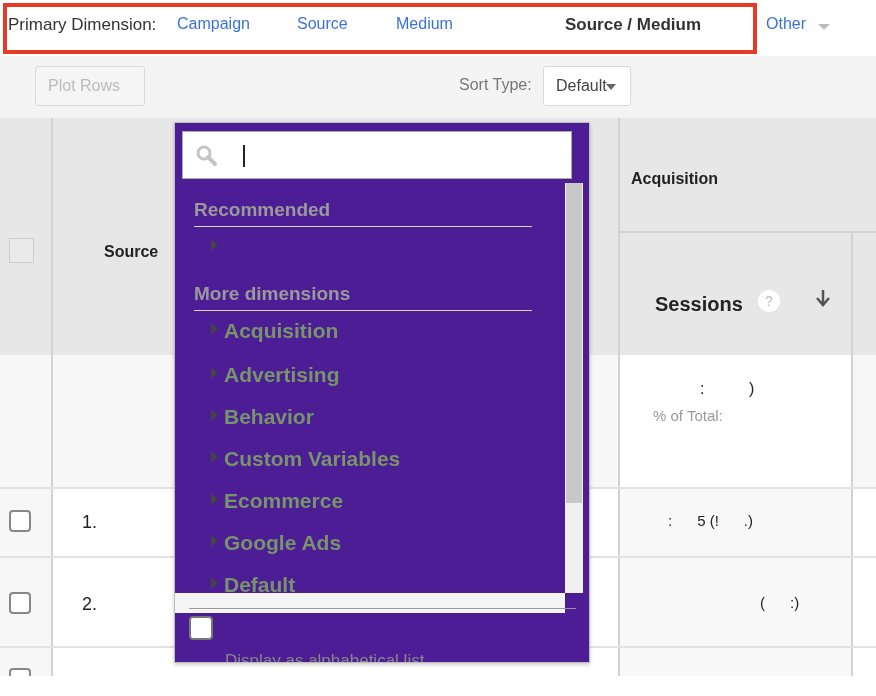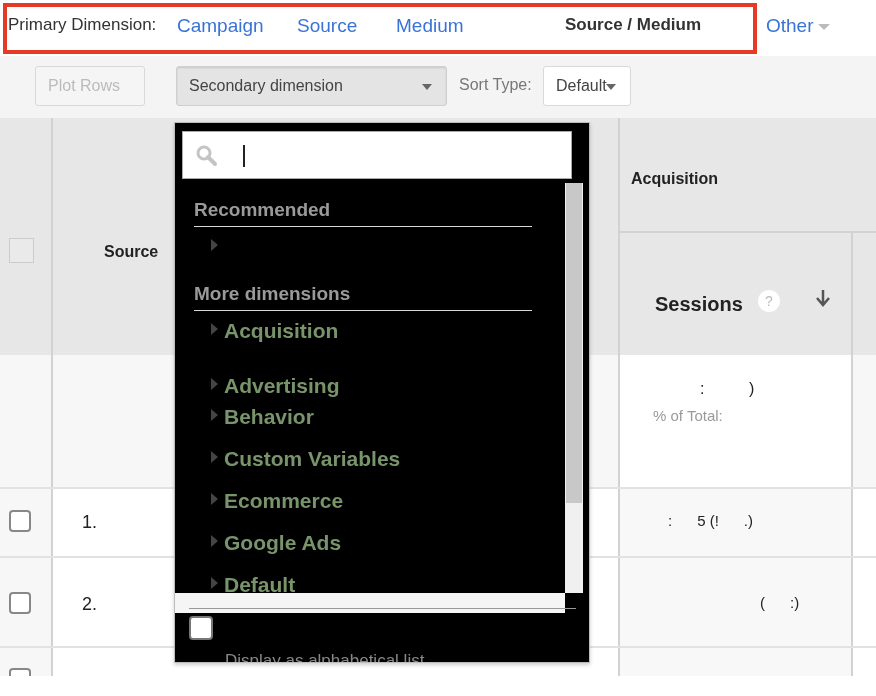--- a/index.html
+++ b/index.html
@@ -4,21 +4,21 @@
 <style>
   html, body { margin:0; padding:0; }
   body { width:876px; height:696px; overflow:hidden; background:#ffffff; position:relative;
          font-family:"Liberation Sans", sans-serif; color:#222; }
   .abs { position:absolute; }
 
   
   #primary-bar { left:0; top:0; width:876px; height:56px; background:#fff; }
   #highlight { left:3px; top:3px; width:746px; height:43px; border:4px solid #e53b26; }
   #primary-label { left:8px; top:15px; font-size:17px; color:#333; }
-  .pd-link { position:absolute; top:15px; font-size:19px; color:#3a73d8; cursor:pointer; }
+  .pd-link { position:absolute; top:15px; font-size:16px; color:#3a73d8; cursor:pointer; }
   .pd-active { position:absolute; top:15px; font-size:17px; color:#333; font-weight:bold; }
   #pd-other-caret { left:818px; top:24px; width:0; height:0; border-left:6px solid transparent; border-right:6px solid transparent; border-top:6px solid #bbb; }
 
   
   #toolbar { left:0; top:56px; width:876px; height:62px; background:#f4f4f4; border-bottom:1px solid #8b5cf6; }
   .tbtn { position:absolute; top:10px; height:40px; box-sizing:border-box; border:1px solid #d9d9d9; border-radius:3px;
           font-size:16px; line-height:38px; padding:0 12px; background:#f7f7f7; }
   #plot-rows { left:35px; width:110px; color:#bbb; background:#f5f5f5; }
   #secondary-btn { left:176px; width:271px; color:#444; background:#e4e4e4; border-color:#cfcfcf; box-shadow: inset 0 1px 2px rgba(0,0,0,0.12); }
   #secondary-btn .caret { position:absolute; right:14px; top:17px; width:0; height:0; border-left:5px solid transparent; border-right:5px solid transparent; border-top:6px solid #666; }
@@ -29,21 +29,21 @@
   
   #table { left:0; top:118px; width:876px; height:578px; }
   .hdr { background:#e7e7e7; position:absolute; }
   .vline { position:absolute; width:2px; background:#d2d2d2; }
   .hline { position:absolute; height:2px; background:#e2e2e2; }
   .cb { position:absolute; width:22px; height:22px; box-sizing:border-box; border:2px solid #888; border-radius:4px; background:#fff; }
   .cb-hdr { border-color:#ccc; background:#eaeaea; border-width:1px; border-radius:0; width:25px; height:25px; }
   .bold { font-weight:bold; }
 
   
-  #dropdown { left:174px; top:122px; width:416px; height:541px; background:#000000; border:1px solid #bdbdbd; box-shadow: 0 2px 4px rgba(0,0,0,0.2); box-sizing:border-box; overflow:hidden; }
+  #dropdown { left:174px; top:122px; width:416px; height:541px; background:#4c1d95; border:1px solid #bdbdbd; box-shadow: 0 2px 4px rgba(0,0,0,0.2); box-sizing:border-box; overflow:hidden; }
   #search-box { position:absolute; left:7px; top:8px; width:390px; height:48px; background:#fff; border:1px solid #aaa; box-sizing:border-box; }
   #search-icon { position:absolute; left:12px; top:12px; }
   #search-caret { position:absolute; left:60px; top:13px; width:2px; height:22px; background:#222; }
   #scrollbar-track { position:absolute; left:390px; top:60px; width:18px; height:410px; background:#f0f0f0; }
   #scrollbar-thumb { position:absolute; left:391px; top:60px; width:16px; height:320px; background:#c8c8c8; }
   .group-hdr { position:absolute; left:19px; font-size:19px; color:#9a9a9a; font-weight:bold; }
   .group-rule { position:absolute; left:19px; width:338px; height:1px; background:#d8d8d8; }
   .dim-item { position:absolute; left:36px; font-size:21px; font-weight:bold; color:#78946a; cursor:pointer; }
   .dim-item .tri { display:inline-block; width:0; height:0; border-top:6px solid transparent; border-bottom:6px solid transparent; border-left:7px solid #444; margin-right:6px; vertical-align:3px; }
   #dd-footer-rule { position:absolute; left:14px; top:485px; width:387px; height:1px; background:#999; }
@@ -61,24 +61,20 @@
   <span class="pd-link" style="left:177px">Campaign</span>
   <span class="pd-link" style="left:297px">Source</span>
   <span class="pd-link" style="left:396px">Medium</span>
   <span class="pd-active" style="left:565px">Source / Medium</span>
   <span class="pd-link" style="left:766px">Other</span>
   <div id="pd-other-caret" class="abs"></div>
 </div>
 
 <div id="toolbar" class="abs">
   <div id="plot-rows" class="tbtn">Plot Rows</div>
-  <div id="secondary-btn" class="tbtn">
-    <span>Secondary dimension</span>
-    <span class="caret"></span>
-  </div>
   <div id="default-btn" class="tbtn">
     <span>Default</span>
     <span class="caret"></span>
   </div>
 </div>
 <span id="sort-label" class="abs">Sort Type:</span>
 
 <div id="table" class="abs">
 
   <div class="hdr" style="left:0;top:0;width:876px;height:237px;"></div>
@@ -133,21 +129,21 @@
   <div id="scrollbar-track"></div>
   <div id="scrollbar-thumb"></div>
 
   <span class="group-hdr" style="top:76px;">Recommended</span>
   <div class="group-rule" style="top:103px;"></div>
   <div class="dim-item" style="top:112px;"><span class="tri"></span></div>
 
   <span class="group-hdr" style="top:160px;text-align:center;">More dimensions</span>
   <div class="group-rule" style="top:187px;"></div>
   <div class="dim-item" style="top:196px;"><span class="tri"></span><span>Acquisition</span></div>
-  <div class="dim-item" style="top:240px;margin-top:11px;"><span class="tri"></span><span>Advertising</span></div>
+  <div class="dim-item" style="top:240px;"><span class="tri"></span><span>Advertising</span></div>
   <div class="dim-item" style="top:282px;"><span class="tri"></span><span>Behavior</span></div>
   <div class="dim-item" style="top:324px;"><span class="tri"></span><span>Custom Variables</span></div>
   <div class="dim-item" style="top:366px;"><span class="tri"></span><span>Ecommerce</span></div>
   <div class="dim-item" style="top:408px;"><span class="tri"></span><span>Google Ads</span></div>
   <div class="dim-item" style="top:450px;height:20px;overflow:hidden;"><span class="tri"></span><span>Default</span></div>
 
   <div class="abs" style="left:0;top:470px;width:390px;height:20px;background:#f5f5f5;"></div>
   <div id="dd-footer-rule"></div>
   <div id="alpha-cb"></div>
   <span id="alpha-label">Display as alphabetical list</span>

